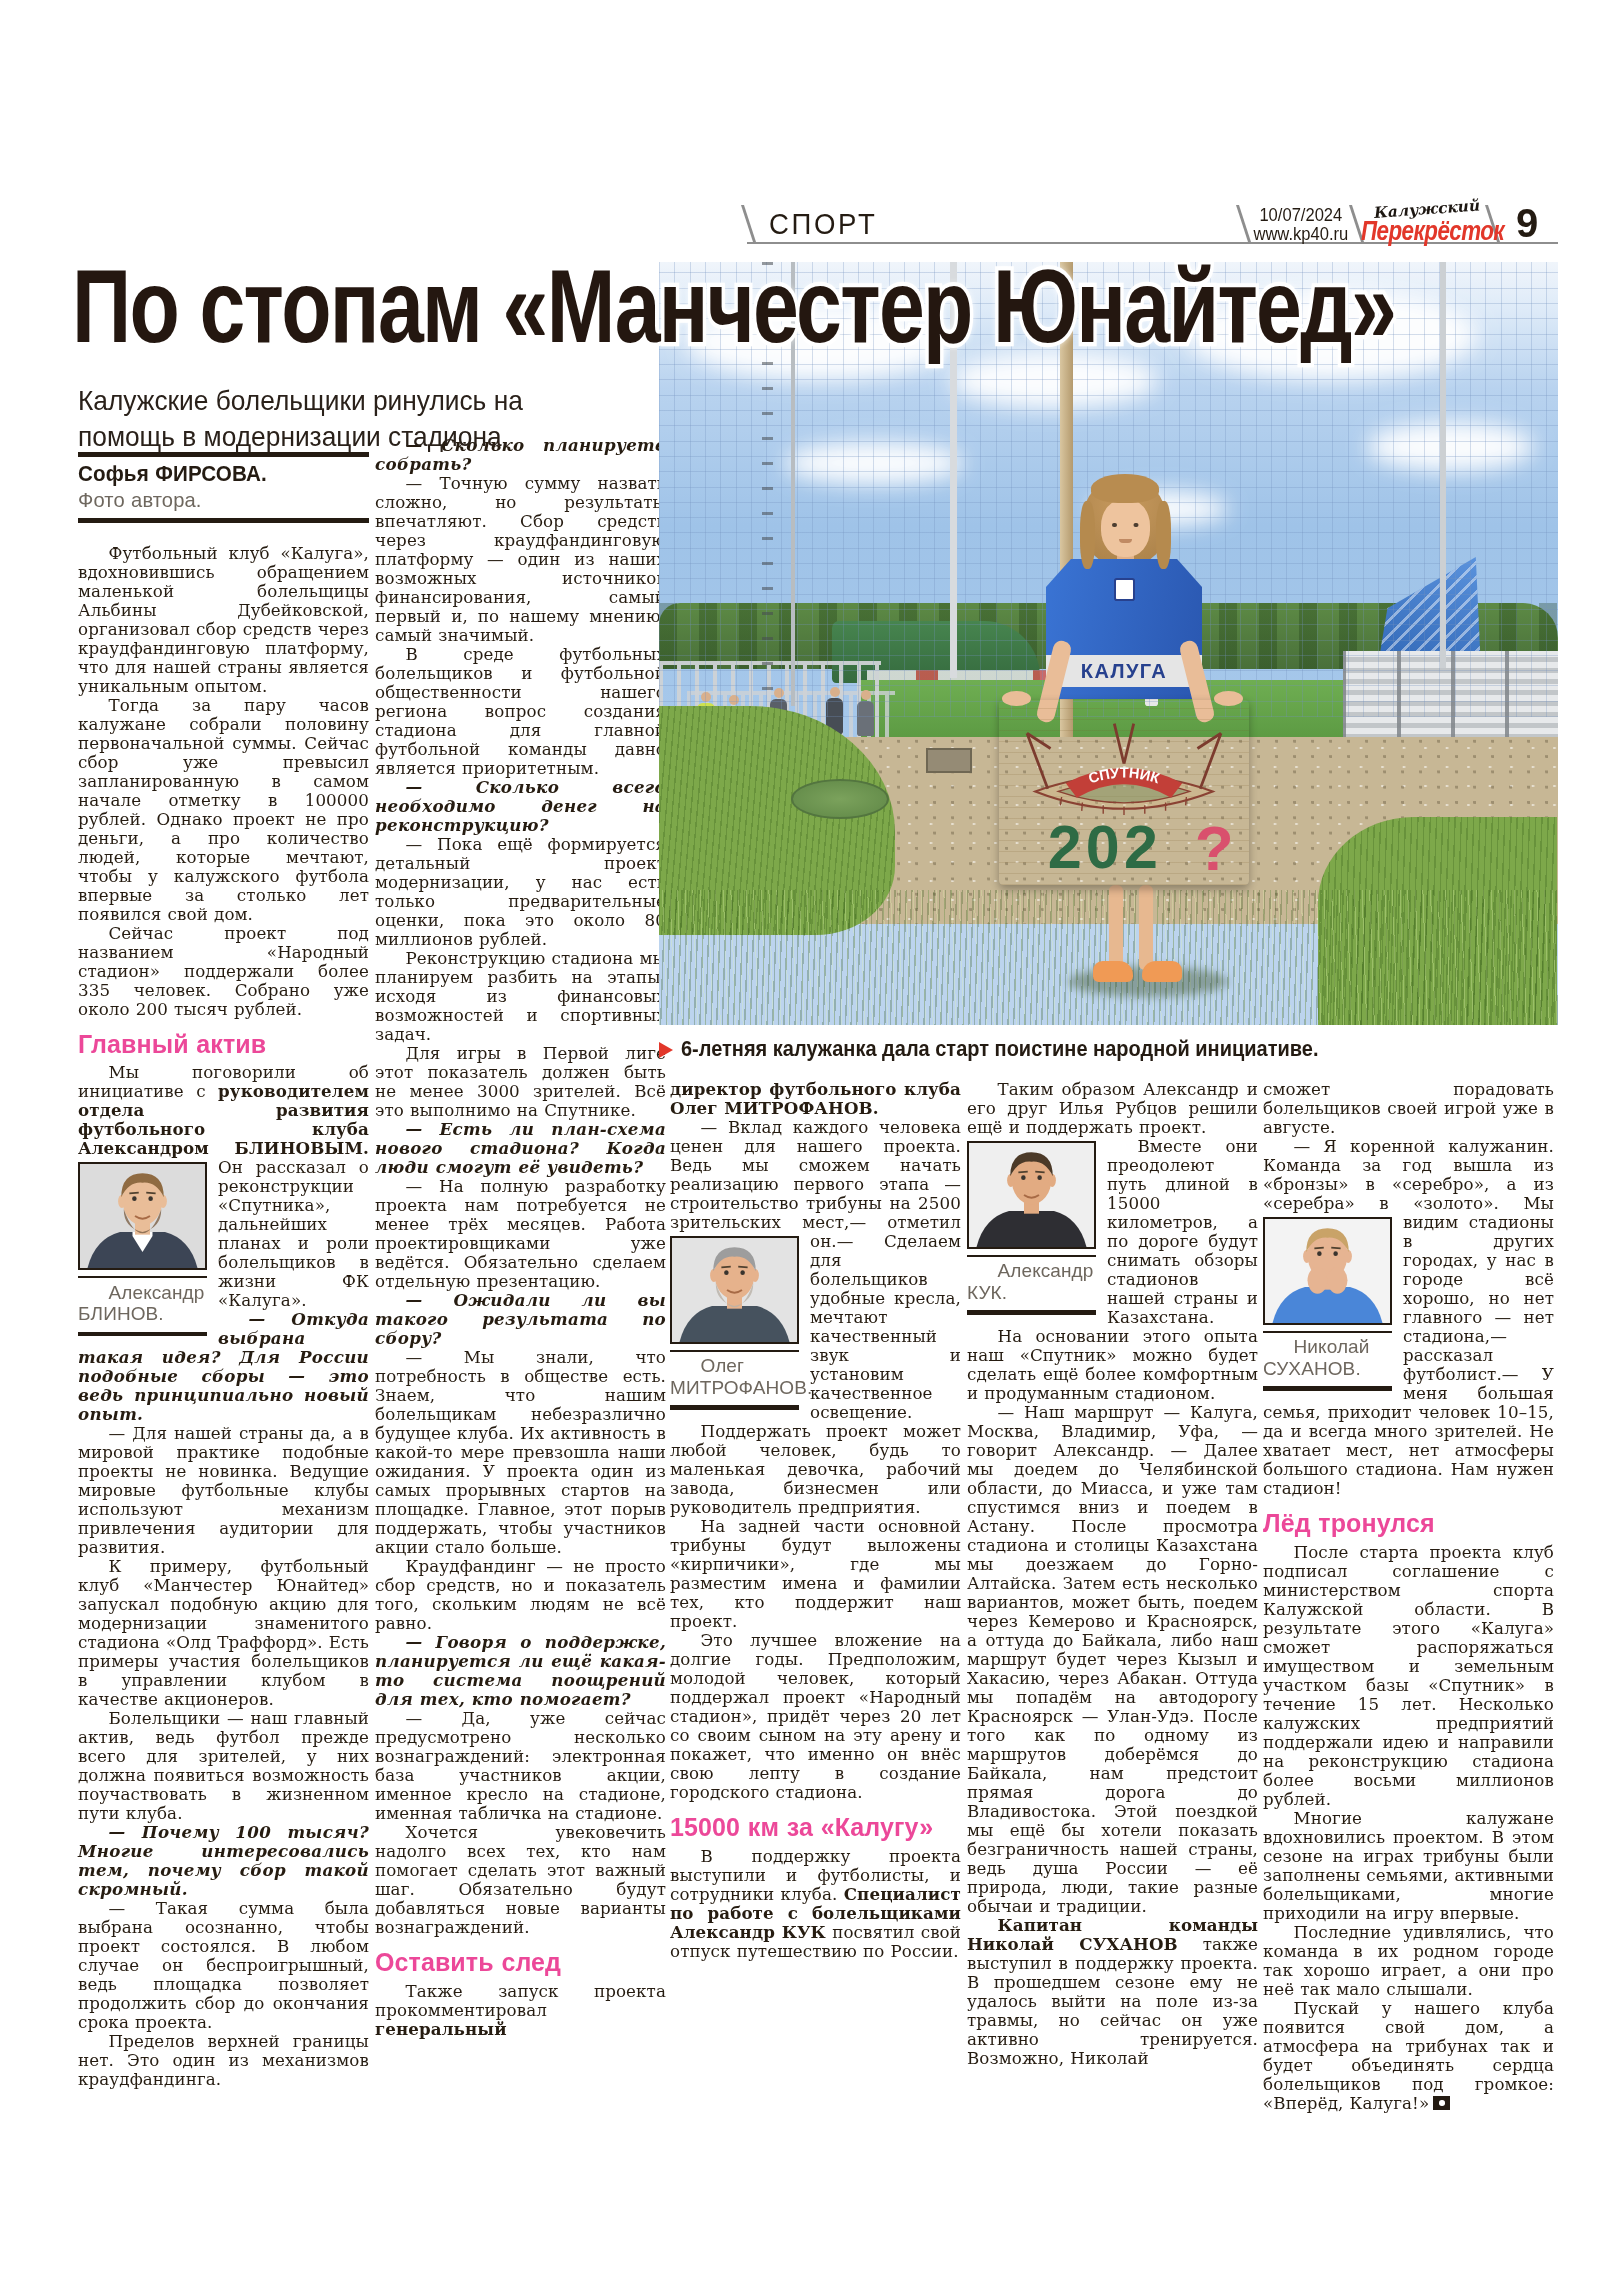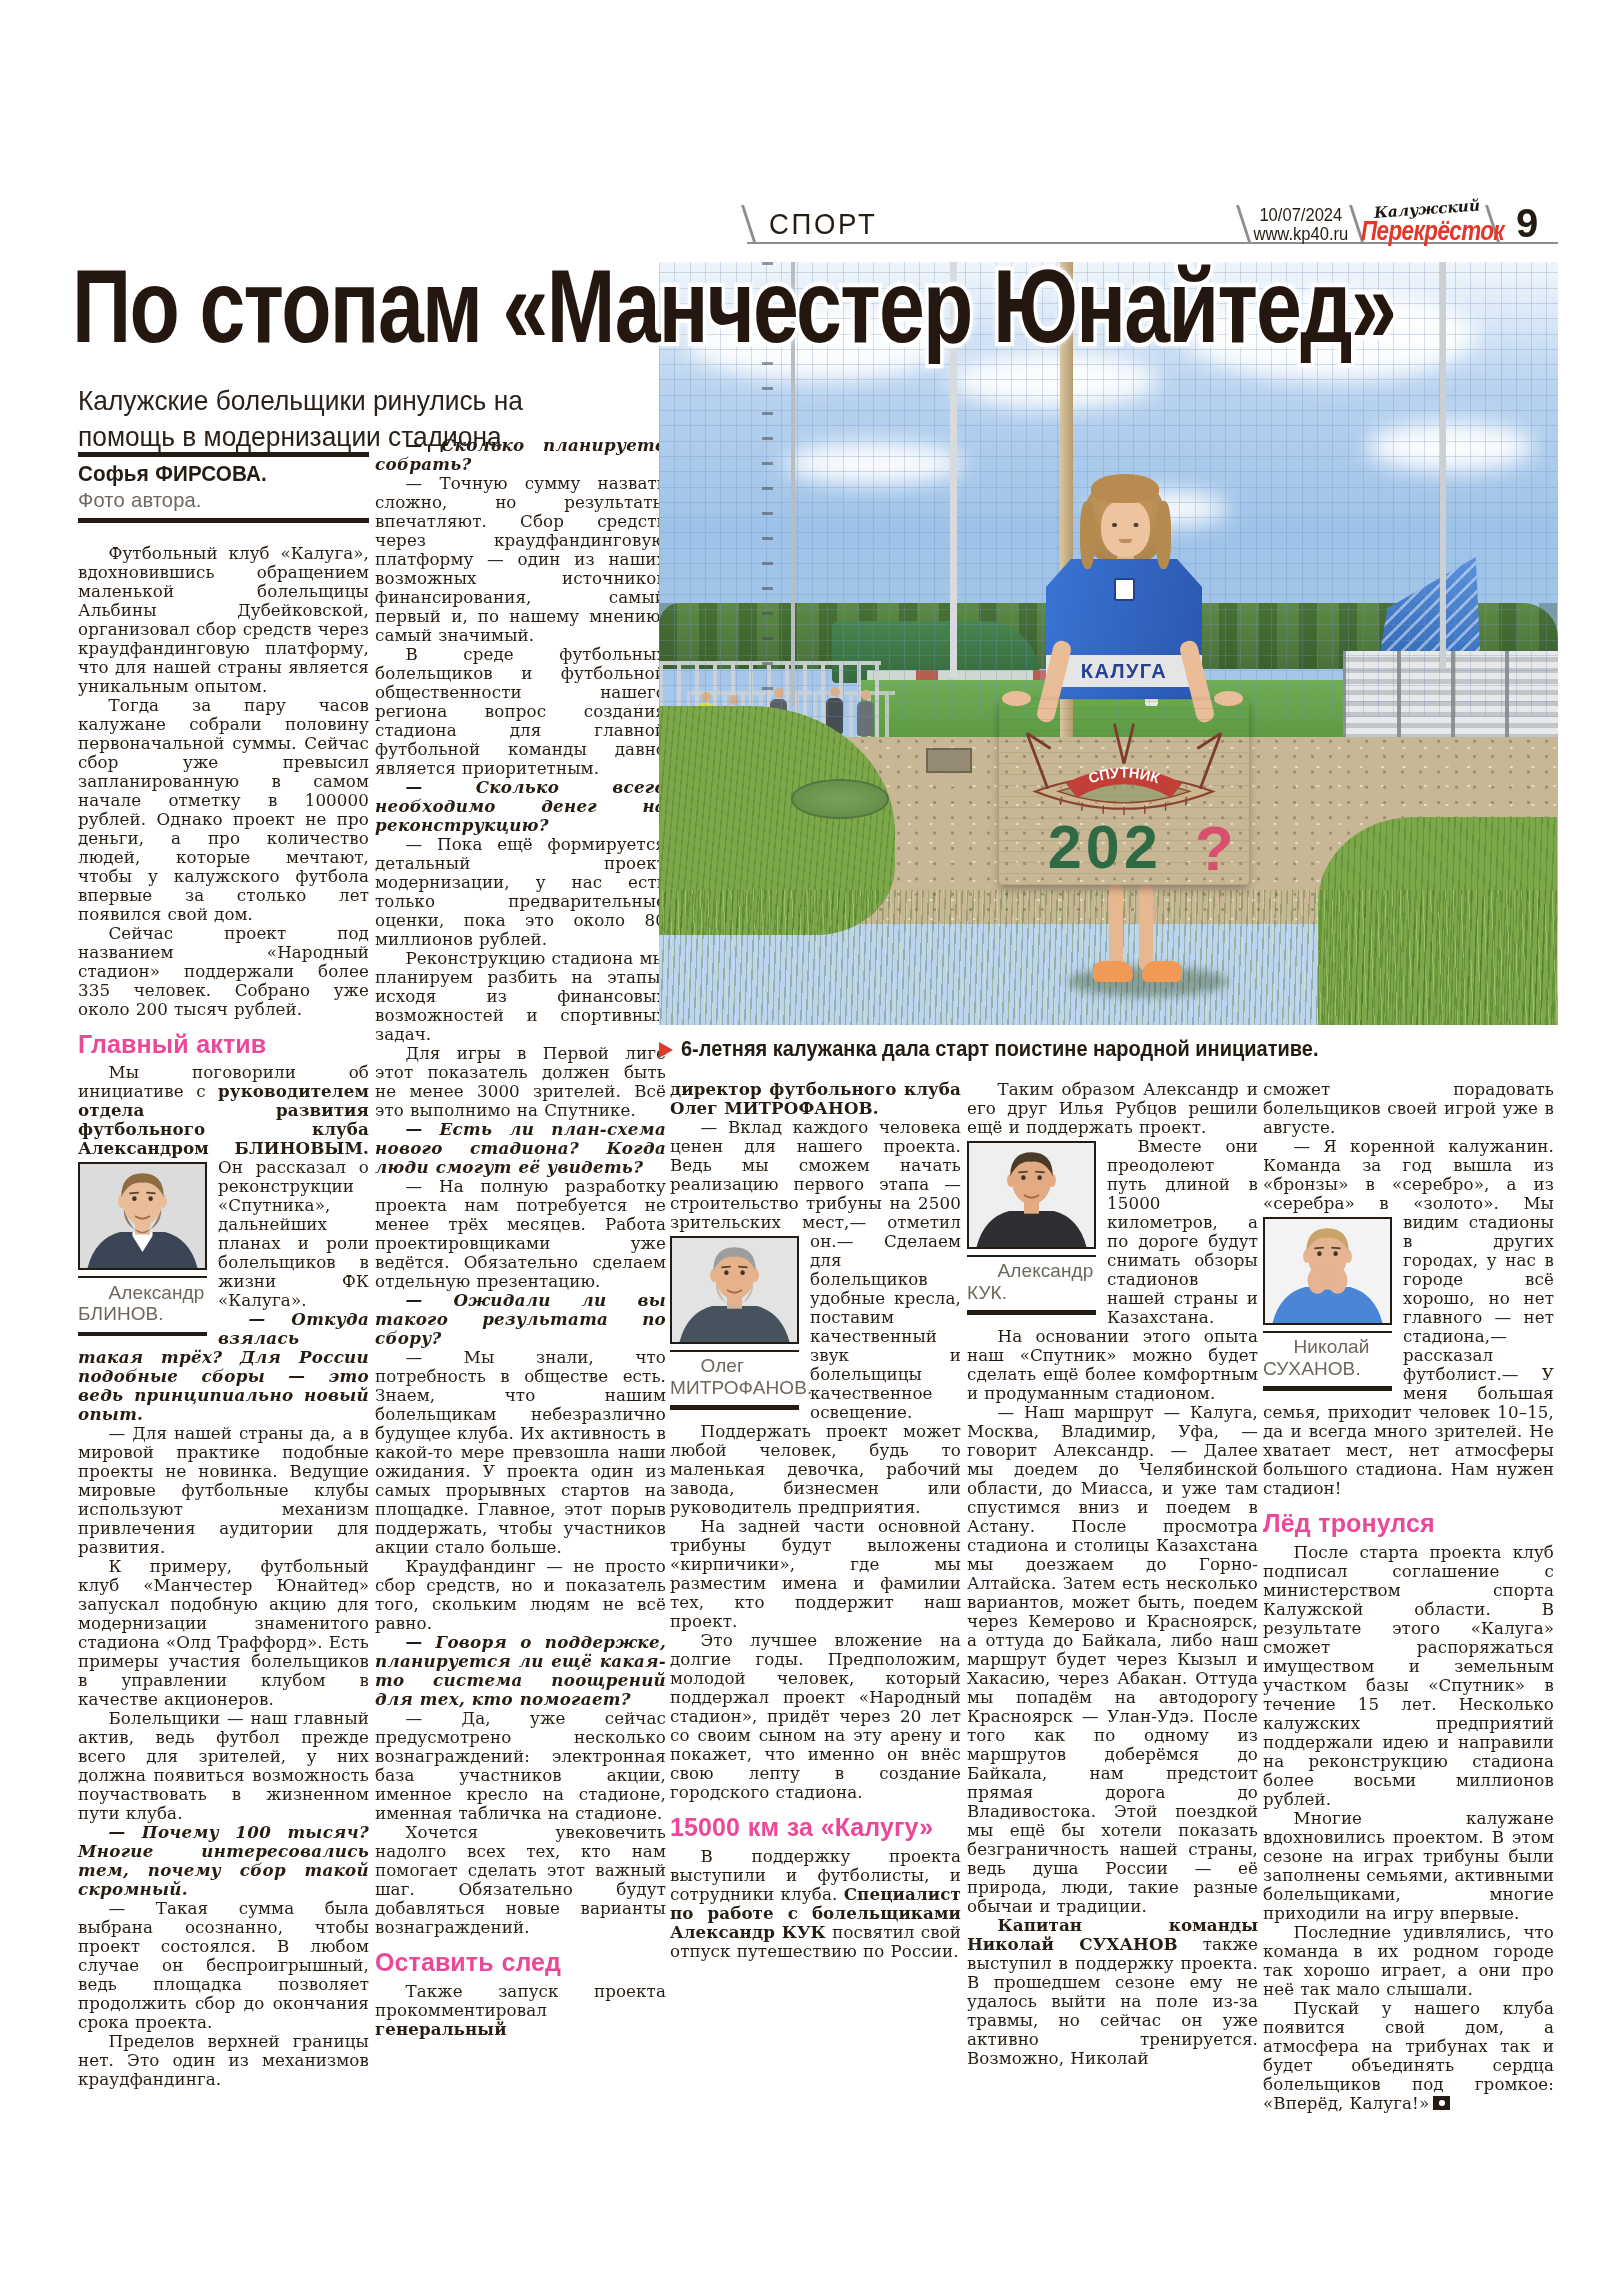--- a/index.html
+++ b/index.html
@@ -298,21 +298,21 @@
               <circle cx="43.5" cy="26" r="1.8" fill="#39342e"></circle>
               <circle cx="56.5" cy="26" r="1.8" fill="#39342e"></circle>
               <path d="M39.5,22 L47,21.5 M53,21.5 L60.5,22" stroke="#50412f" stroke-width="1.4" fill="none"></path>
               <path d="M44,39 Q50,43 56,39" stroke="#a76a45" stroke-width="1.5" fill="none"></path>
             </svg>
           </span>
           <span class="prule"></span>
           <span class="pcap">Александр БЛИНОВ.</span>
           <span class="prule thick"></span>
         </span><span> Он рассказал о реконструкции «Спутника», дальнейших планах и роли болельщиков в жизни ФК «Калуга».</span></p>
-      <p class="para q">— Откуда взялась такая трёх? Для России подобные сборы — это ведь принципиально новый опыт.</p>
+      <p class="para q">— Откуда выбрана такая идея? Для России подобные сборы — это ведь принципиально новый опыт.</p>
       <p class="para"><span>— Для нашей страны да, а в мировой практике подобные проекты не новинка. Ведущие мировые футбольные клубы используют механизм привлечения аудитории для развития.</span></p>
       <p class="para"><span>К примеру, футбольный клуб «Манчестер Юнайтед» запускал подобную акцию для модернизации знаменитого стадиона «Олд Траффорд». Есть примеры участия болельщиков в управлении клубом в качестве акционеров.</span></p>
       <p class="para"><span>Болельщики — наш главный актив, ведь футбол прежде всего для зрителей, у них должна появиться возможность поучаствовать в жизненном пути клуба.</span></p>
       <p class="para q">— Почему 100 тысяч? Многие интересовались тем, почему сбор такой скромный.</p>
       <p class="para"><span>— Такая сумма была выбрана осознанно, чтобы проект состоялся. В любом случае он беспроигрышный, ведь площадка позволяет продолжить сбор до окончания срока проекта.</span></p>
       <p class="para"><span>Пределов верхней границы нет. Это один из механизмов краудфандинга.</span></p>
     </div>
   <div class="col col2">
       <p class="para q">— Сколько планируете собрать?</p>
       <p class="para"><span>— Точную сумму назвать сложно, но результаты впечатляют. Сбор средств через краудфандинговую платформу — один из наших возможных источников финансирования, самый первый и, по нашему мнению, самый значимый.</span></p>
@@ -347,21 +347,21 @@
               <path d="M35,34 Q42,52 50,52 Q58,52 65,34 Q65,48 50,51 Q35,48 35,34 Z" fill="#b9b2a8" opacity="0.8"></path>
               <circle cx="43.5" cy="26" r="1.8" fill="#39342e"></circle>
               <circle cx="56.5" cy="26" r="1.8" fill="#39342e"></circle>
               <path d="M39.5,22 L47,21.5 M53,21.5 L60.5,22" stroke="#50412f" stroke-width="1.4" fill="none"></path>
               <path d="M44,39 Q50,43 56,39" stroke="#a76a45" stroke-width="1.5" fill="none"></path>
             </svg>
           </span>
           <span class="prule"></span>
           <span class="pcap">Олег МИТРОФАНОВ.</span>
           <span class="prule thick"></span>
-        </span><span>Сделаем для болельщиков удобные кресла, поставим качественный звук и болельщицы качественное освещение.</span></p>
+        </span><span>Сделаем для болельщиков удобные кресла, мечтают качественный звук и установим качественное освещение.</span></p>
       <p class="para"><span>Поддержать проект может любой человек, будь то маленькая девочка, рабочий завода, бизнесмен или руководитель предприятия.</span></p>
       <p class="para"><span>На задней части основной трибуны будут выложены «кирпичики», где мы разместим имена и фамилии тех, кто поддержит наш проект.</span></p>
       <p class="para"><span>Это лучшее вложение на долгие годы. Предположим, молодой человек, который поддержал проект «Народный стадион», придёт через 20 лет со своим сыном на эту арену и покажет, что именно он внёс свою лепту в создание городского стадиона.</span></p>
       <h3 class="subhead">15000 км за «Калугу»</h3>
       <p class="para"><span>В поддержку проекта выступили и футболисты, и сотрудники клуба. </span><span class="b">Специалист по работе с болельщиками Александр КУК</span><span> посвятил свой отпуск путешествию по России.</span></p>
     </div>
   <div class="col col4">
       <p class="para"><span>Таким образом Александр и его друг Илья Рубцов решили ещё и поддержать проект.</span></p>
       <p class="para"><span class="portrait">
           <span class="pphoto">

